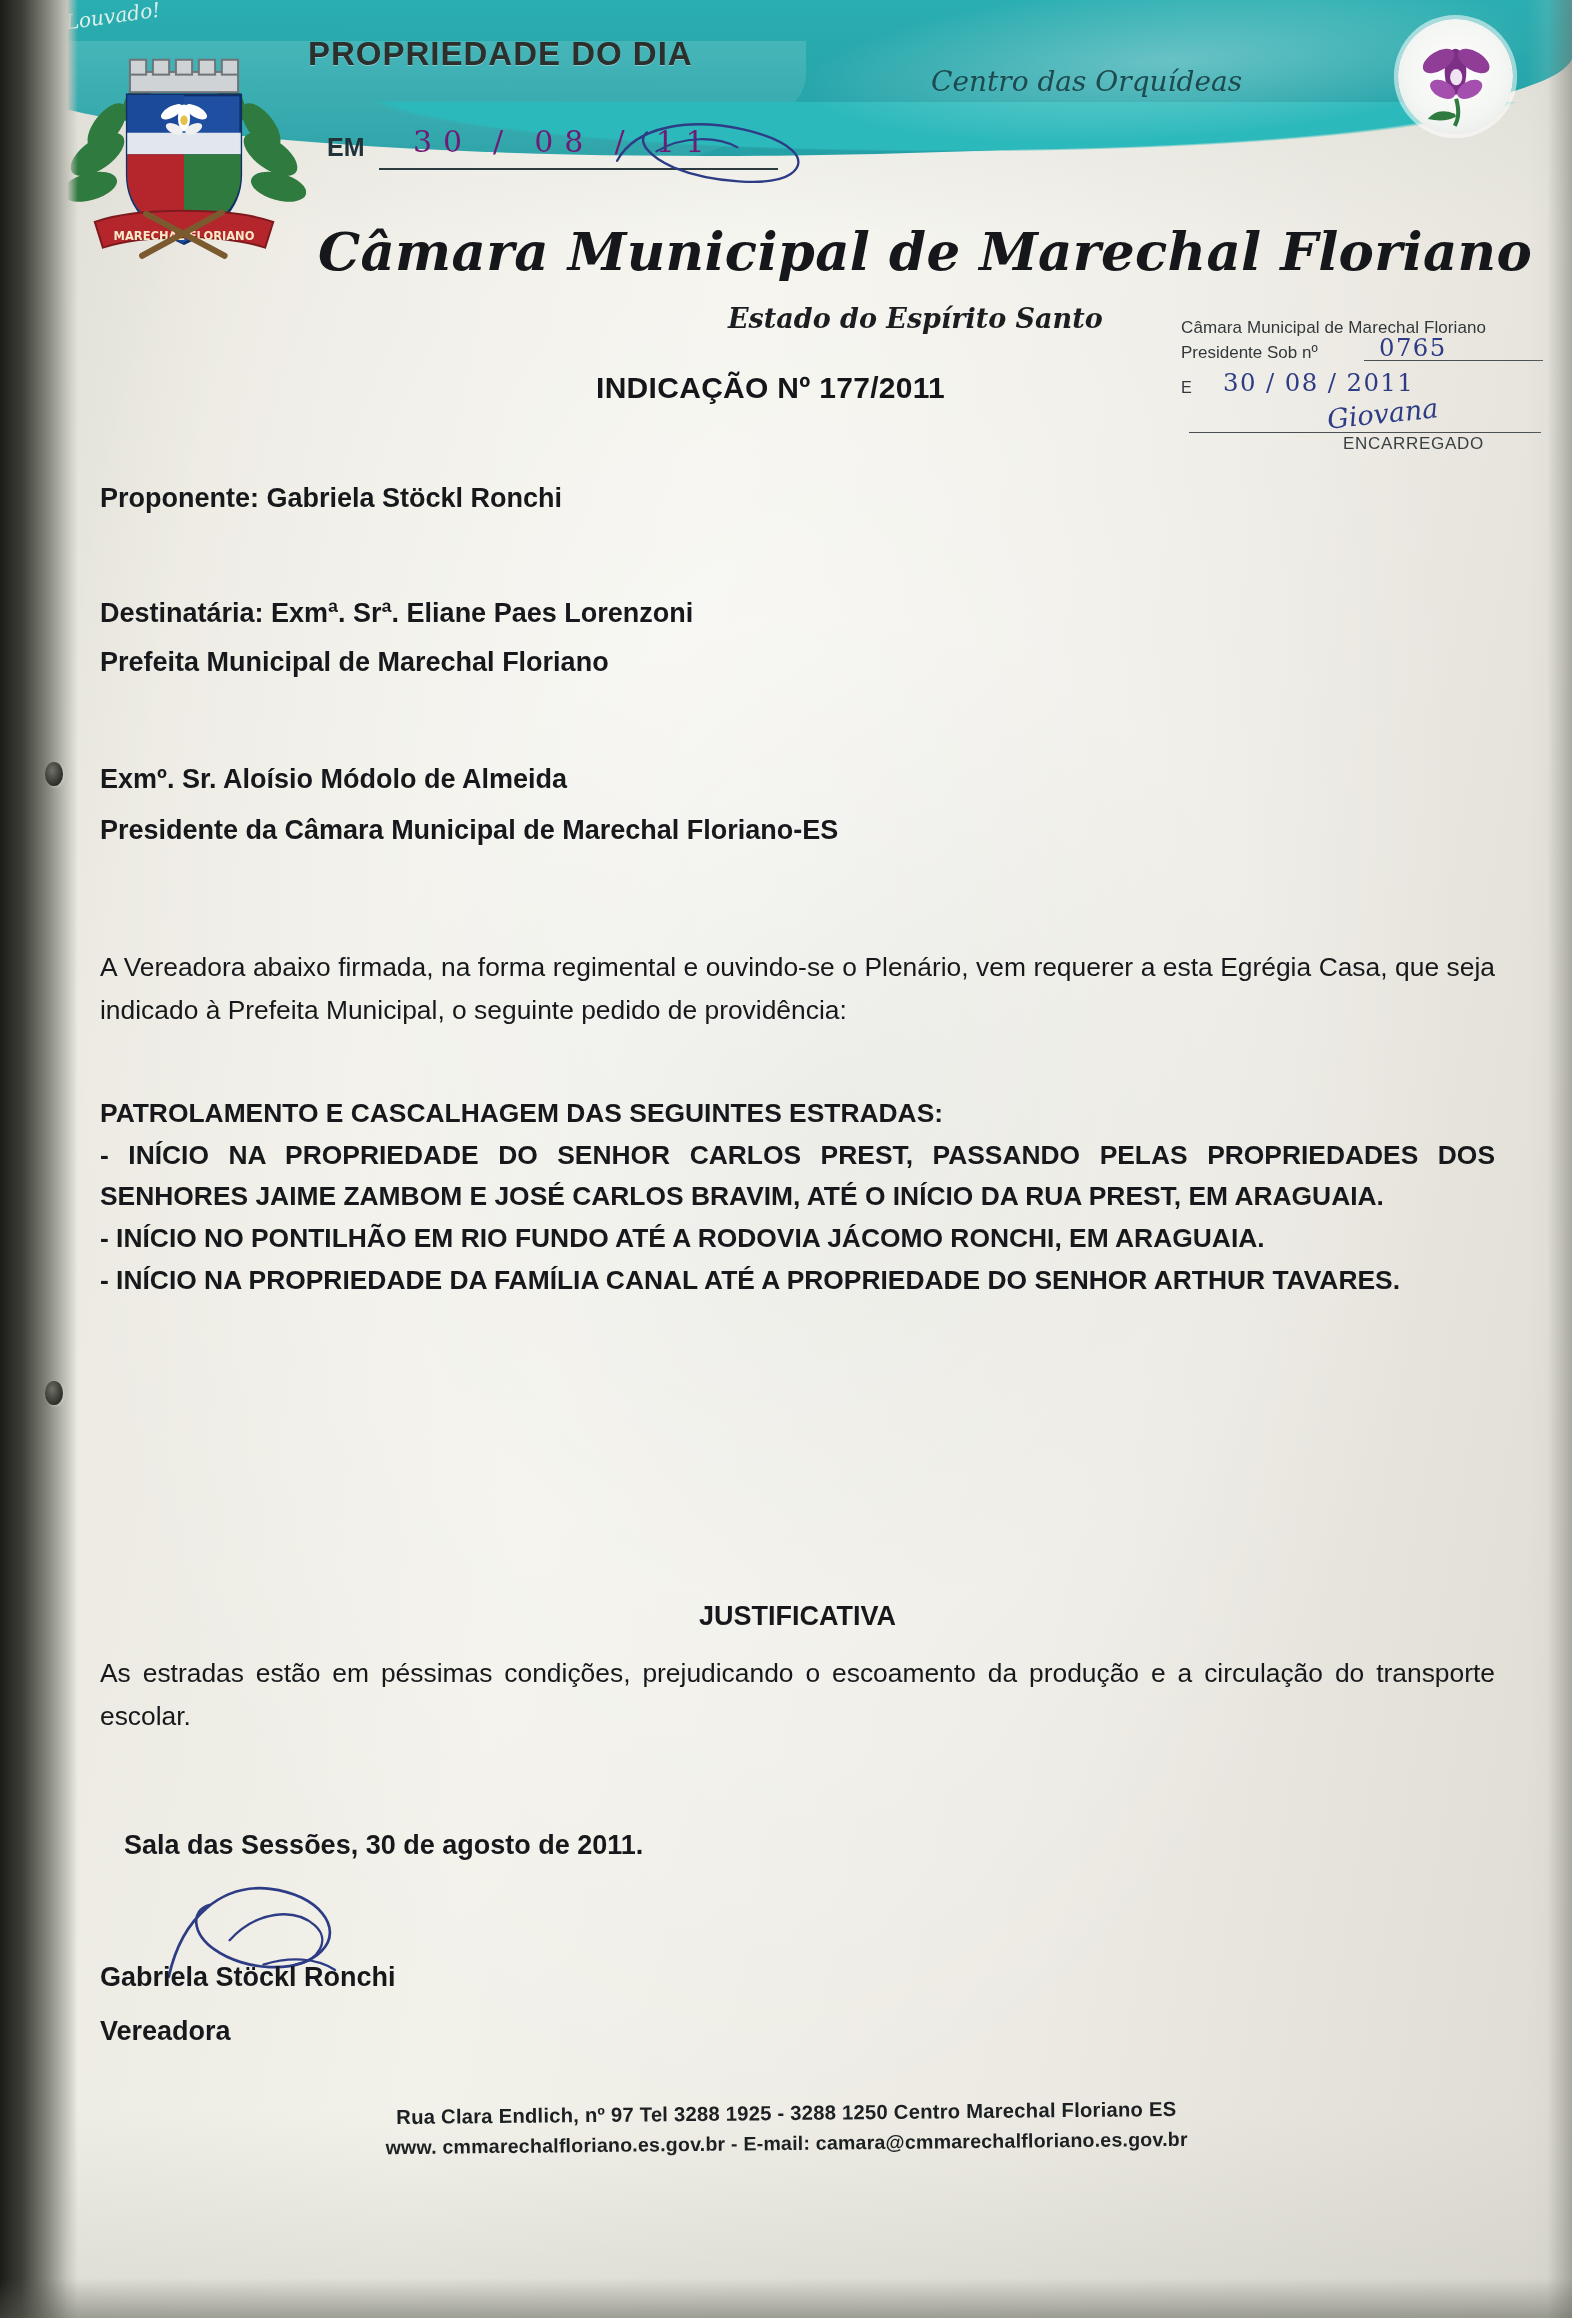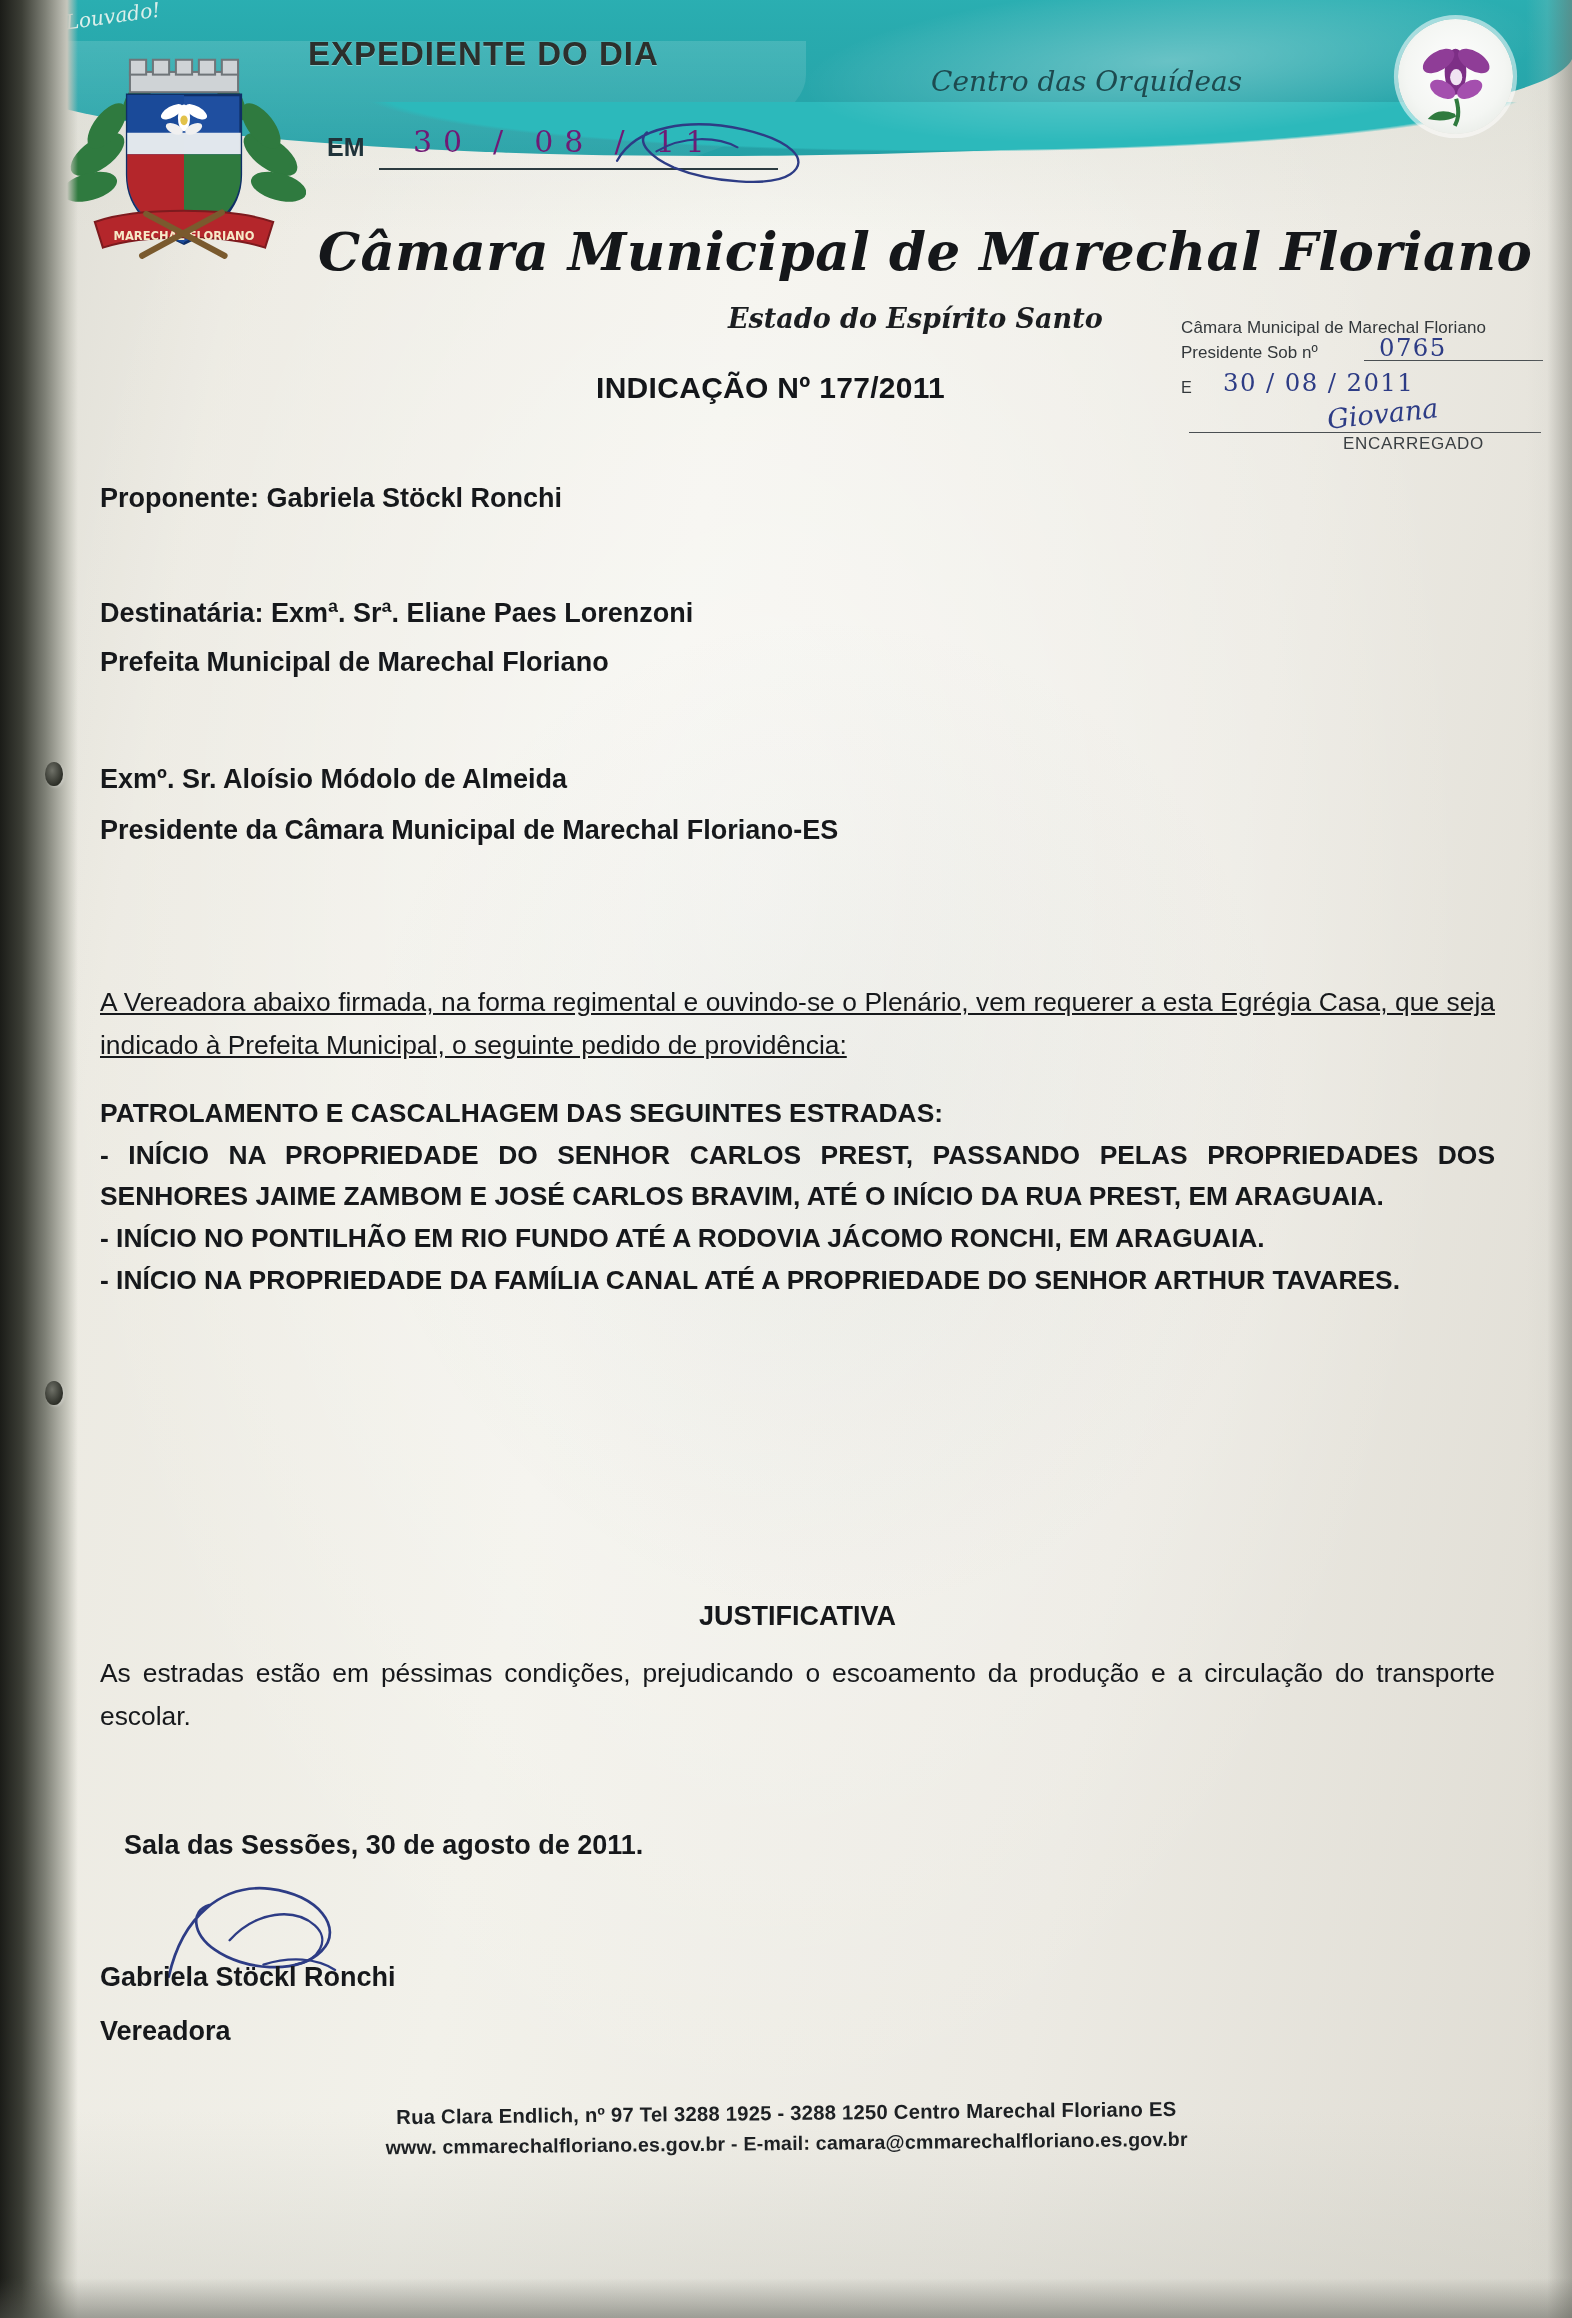--- a/index.html
+++ b/index.html
@@ -248,21 +248,21 @@
   
   .body-block { position: absolute; left: 100px; width: 1395px; color: #16181b; }
   .b-bold { font-weight: bold; font-size: 27px; line-height: 1.33; }
   .b-reg  { font-size: 26.4px; line-height: 1.62; text-align: justify; }
   .b-caps { font-size: 26.4px; font-weight: bold; line-height: 1.58; text-align: justify; }
   .center { text-align: center; }
 
   .proponente { top: 481px; }
   .destinataria { top: 596px; }
   .presidente { top: 762px; }
-  .para1 { top: 981px; text-decoration: underline; }
+  .para1 { top: 946px; }
   .bloco-caps { top: 1093px; }
   .justificativa-title { top: 1601px; width: 1395px; font-size: 27px; font-weight: bold; }
   .justificativa-text { top: 1652px; }
   .sala { top: 1828px; margin-left: 24px; }
   .assinatura { top: 1960px; }
   .cargo { top: 2014px; }
 
   
   .sign-scribble {
     position: absolute;
@@ -328,21 +328,21 @@
 
   <div class="header-band">
     <div class="band-teal"></div>
     <div class="band-teal-2"></div>
     <div class="band-wave"></div>
     <div class="band-swoosh"></div>
   </div>
 
   <div class="corner-note">Louvado!</div>
 
-  <div class="header-title">EXPEDIENTE DO DIA</div>
+  <div class="header-title">PROPRIEDADE DO DIA</div>
   <div class="header-slogan">Centro das Orquídeas</div>
 
   <div class="em-label">EM</div>
   <div class="em-rule"></div>
   <div class="em-date">30 / 08 / 11</div>
   <svg class="em-scribble" viewBox="0 0 340 115">
     <path d="M12,72 C40,20 120,8 200,26 C265,41 300,70 268,92 C240,111 150,104 96,82 C60,66 40,44 56,30" fill="none" stroke="#2d3c85" stroke-width="3.5" stroke-linecap="round"></path>
     <path d="M70,58 C110,34 160,36 190,52" fill="none" stroke="#2d3c85" stroke-width="3" stroke-linecap="round"></path>
   </svg>
 

